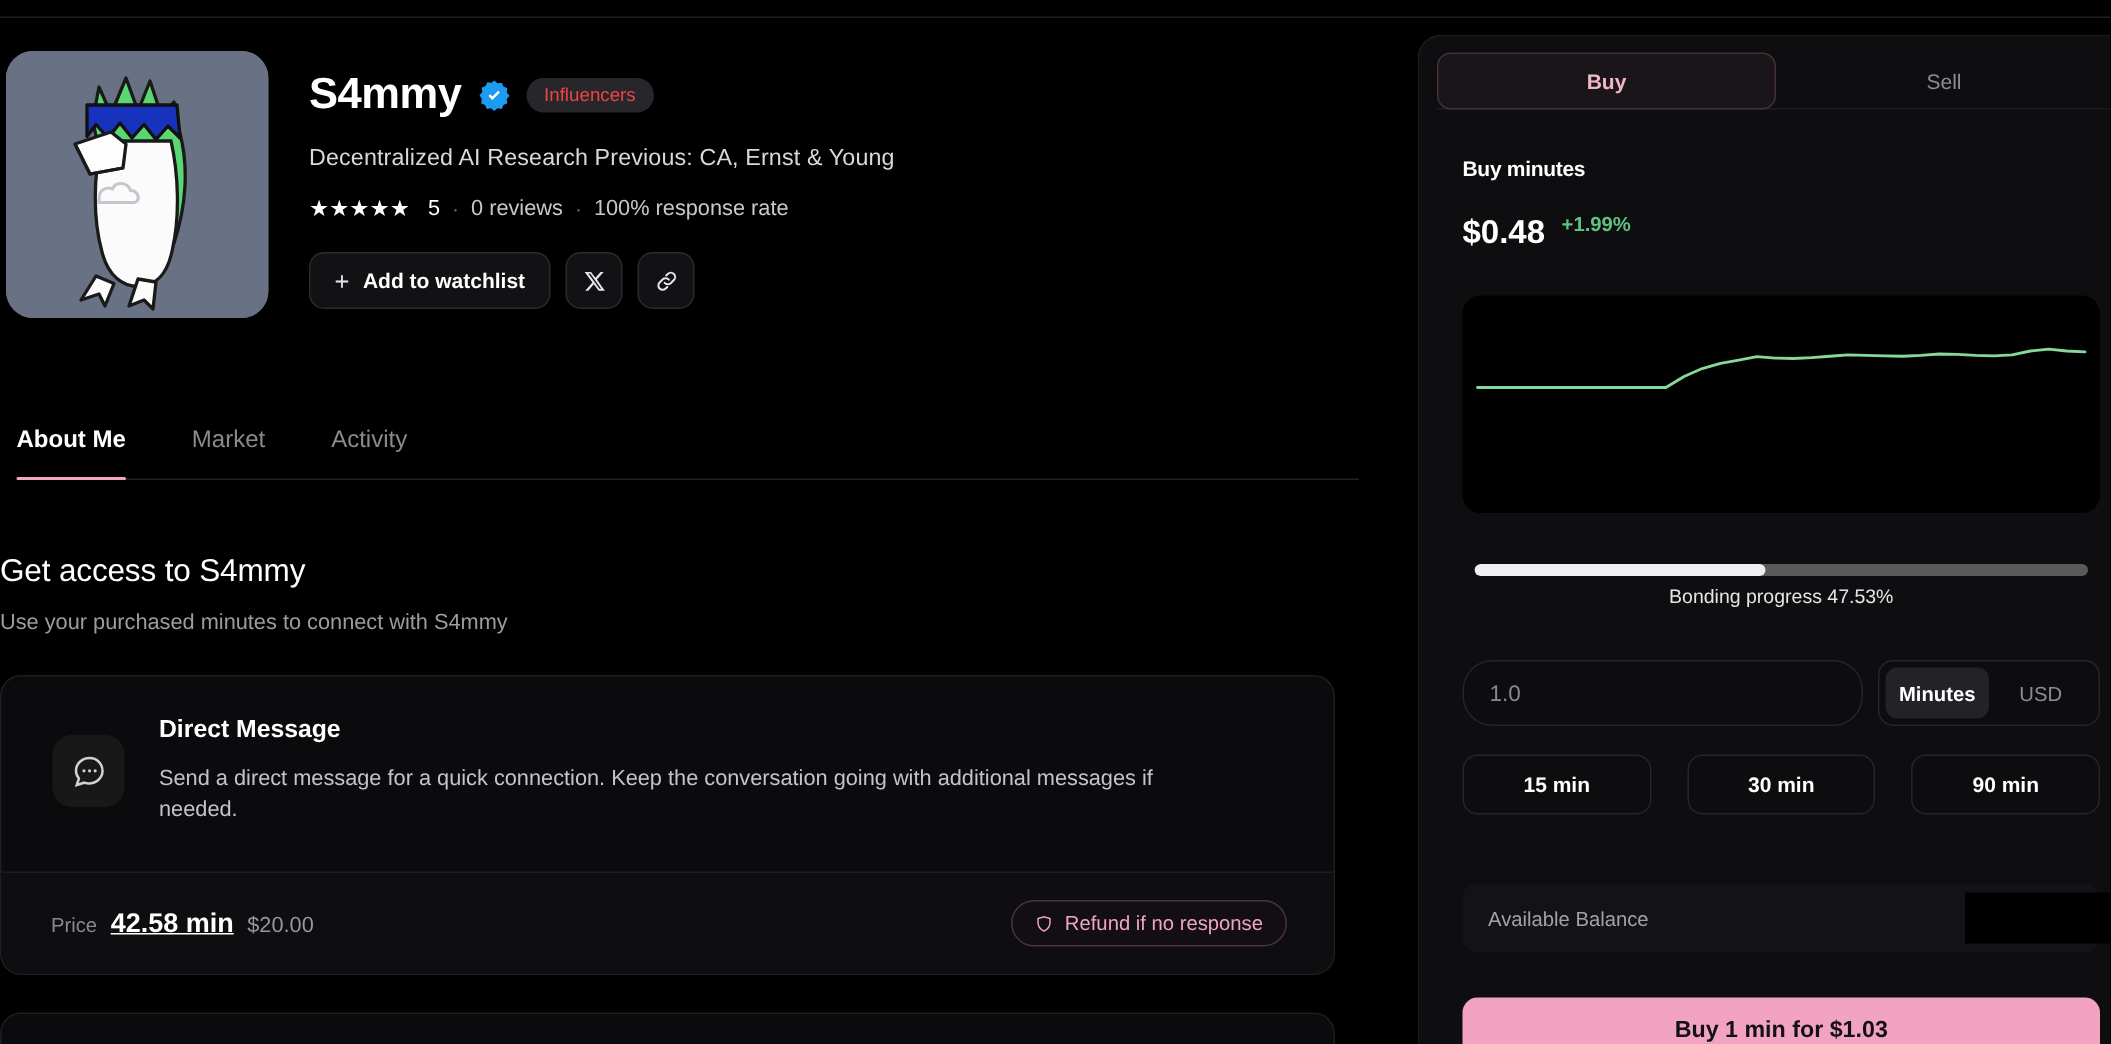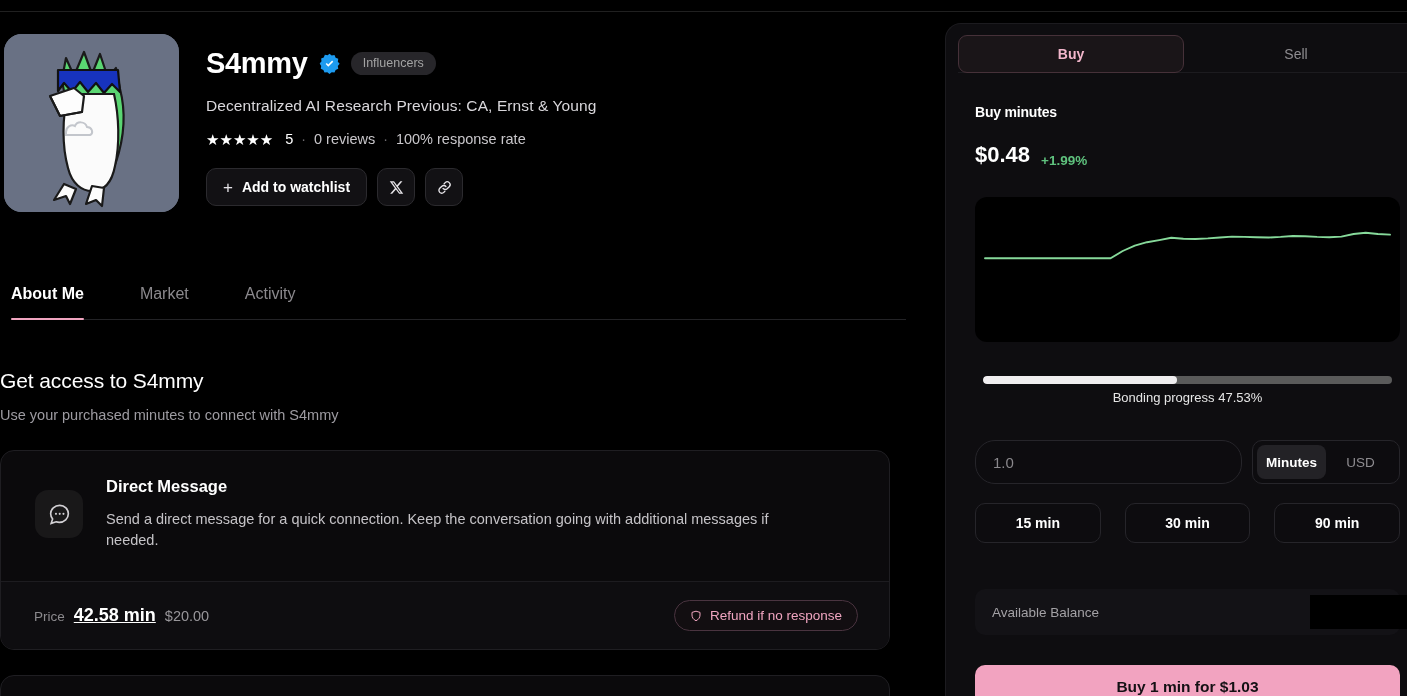--- a/index.html
+++ b/index.html
@@ -34,21 +34,21 @@
   }
   .avatar svg { display: block; width: 100%; height: 100%; }
 
   .prof-right { padding-top: 13px; }
   .name-row { display: flex; align-items: center; gap: 11px; }
   .pname {
     font-size: 29px; font-weight: 700; color: #ffffff; letter-spacing: -0.3px;
   }
   .verified { width: 21px; height: 21px; display: block; flex: 0 0 auto; }
   .pill {
-    background: #27262a; color: #a3a3a3; font-size: 12.5px;
+    background: #27262a; color: #ef4444; font-size: 12.5px;
     padding: 5px 12px; border-radius: 999px; line-height: 1;
   }
   .tagline {
     margin-top: 17px; font-size: 15.5px; color: #d9d7db; letter-spacing: 0.1px;
   }
   .meta-row {
     margin-top: 16px; display: flex; align-items: center; gap: 8px;
     font-size: 14.5px; color: #a9a7ab;
   }
   .stars { display: flex; gap: 1px; color: #ffffff; font-size: 15px; line-height: 1; }
@@ -68,21 +68,21 @@
     width: 38px; height: 38px; border-radius: 10px;
     background: #121114; border: 1px solid #2b2a2e;
     display: flex; align-items: center; justify-content: center; cursor: pointer;
   }
   .icon-sq svg { display: block; }
 
   
   .tabs {
     position: absolute; left: 11px; top: 253px; width: 895px;
     border-bottom: 1px solid #232326;
-    display: flex; gap: 12px; align-items: flex-end; height: 55px;
+    display: flex; gap: 0; align-items: flex-end; height: 55px;
   }
   .tab {
     font-size: 16px; padding: 0 0 17px 0; margin-right: 44px;
     color: #8b898d; cursor: pointer; position: relative; line-height: 1;
   }
   .tab.active { color: #ffffff; font-weight: 700; }
   .tab.active::after {
     content: ""; position: absolute; left: 0; right: 0; bottom: -1px;
     height: 2px; background: #f0a5c0; border-radius: 2px;
   }
@@ -154,21 +154,21 @@
     color: #f2b6cb; font-weight: 700;
     background: #1a1518; border: 1px solid #463139; border-radius: 9px;
   }
 
   .buy-h {
     position: absolute; left: 29px; top: 80px;
     font-size: 14px; color: #ffffff; font-weight: 700; letter-spacing: -0.2px;
   }
   .price-row {
     position: absolute; left: 29px; top: 118px;
-    display: flex; align-items: flex-end; gap: 11px;
+    display: flex; align-items: flex-start; gap: 11px;
   }
   .big-price { font-size: 22px; color: #ffffff; font-weight: 700; }
   .chg { font-size: 13.5px; color: #5fc27e; font-weight: 600; }
 
   .chart-box {
     position: absolute; left: 29px; top: 173px; width: 425px; height: 145px;
     background: #000000; border-radius: 12px; overflow: hidden;
   }
   .chart-box svg { display: block; width: 100%; height: 100%; }
 

